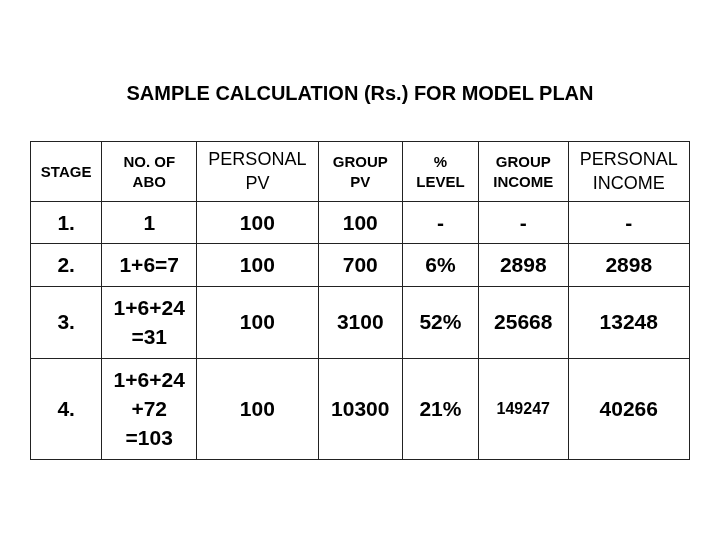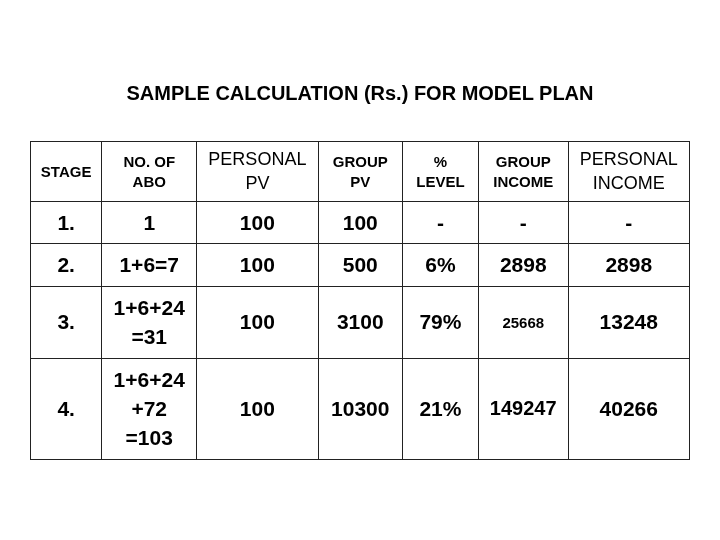--- a/index.html
+++ b/index.html
@@ -81,37 +81,37 @@
     <td>100</td>
     <td>100</td>
     <td>-</td>
     <td style="font-size:21px">-</td>
     <td>-</td>
   </tr>
       <tr class="data-row">
     <td>2.</td>
     <td class="multiline">1+6=7</td>
     <td>100</td>
-    <td>500</td>
+    <td>700</td>
     <td>6%</td>
     <td style="font-size:21px">2898</td>
     <td>2898</td>
   </tr>
       <tr class="data-row">
     <td>3.</td>
     <td class="multiline">1+6+24<br>=31</td>
     <td>100</td>
     <td>3100</td>
-    <td>79%</td>
-    <td style="font-size:15px">25668</td>
+    <td>52%</td>
+    <td style="font-size:21px">25668</td>
     <td>13248</td>
   </tr>
       <tr class="data-row">
     <td>4.</td>
     <td class="multiline">1+6+24<br>+72<br>=103</td>
     <td>100</td>
     <td>10300</td>
     <td>21%</td>
-    <td style="font-size:20px">149247</td>
+    <td style="font-size:16px">149247</td>
     <td>40266</td>
   </tr>
     </tbody>
 </table>
 
 </body></html>

